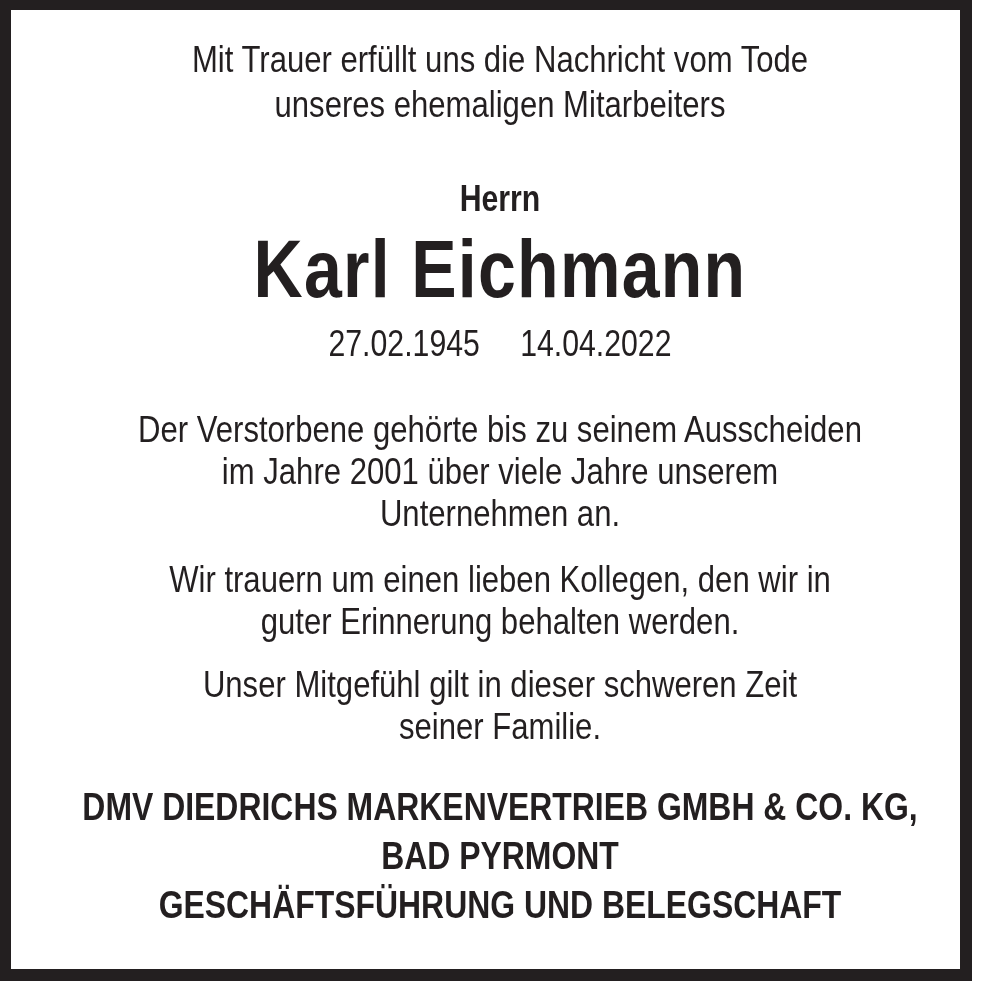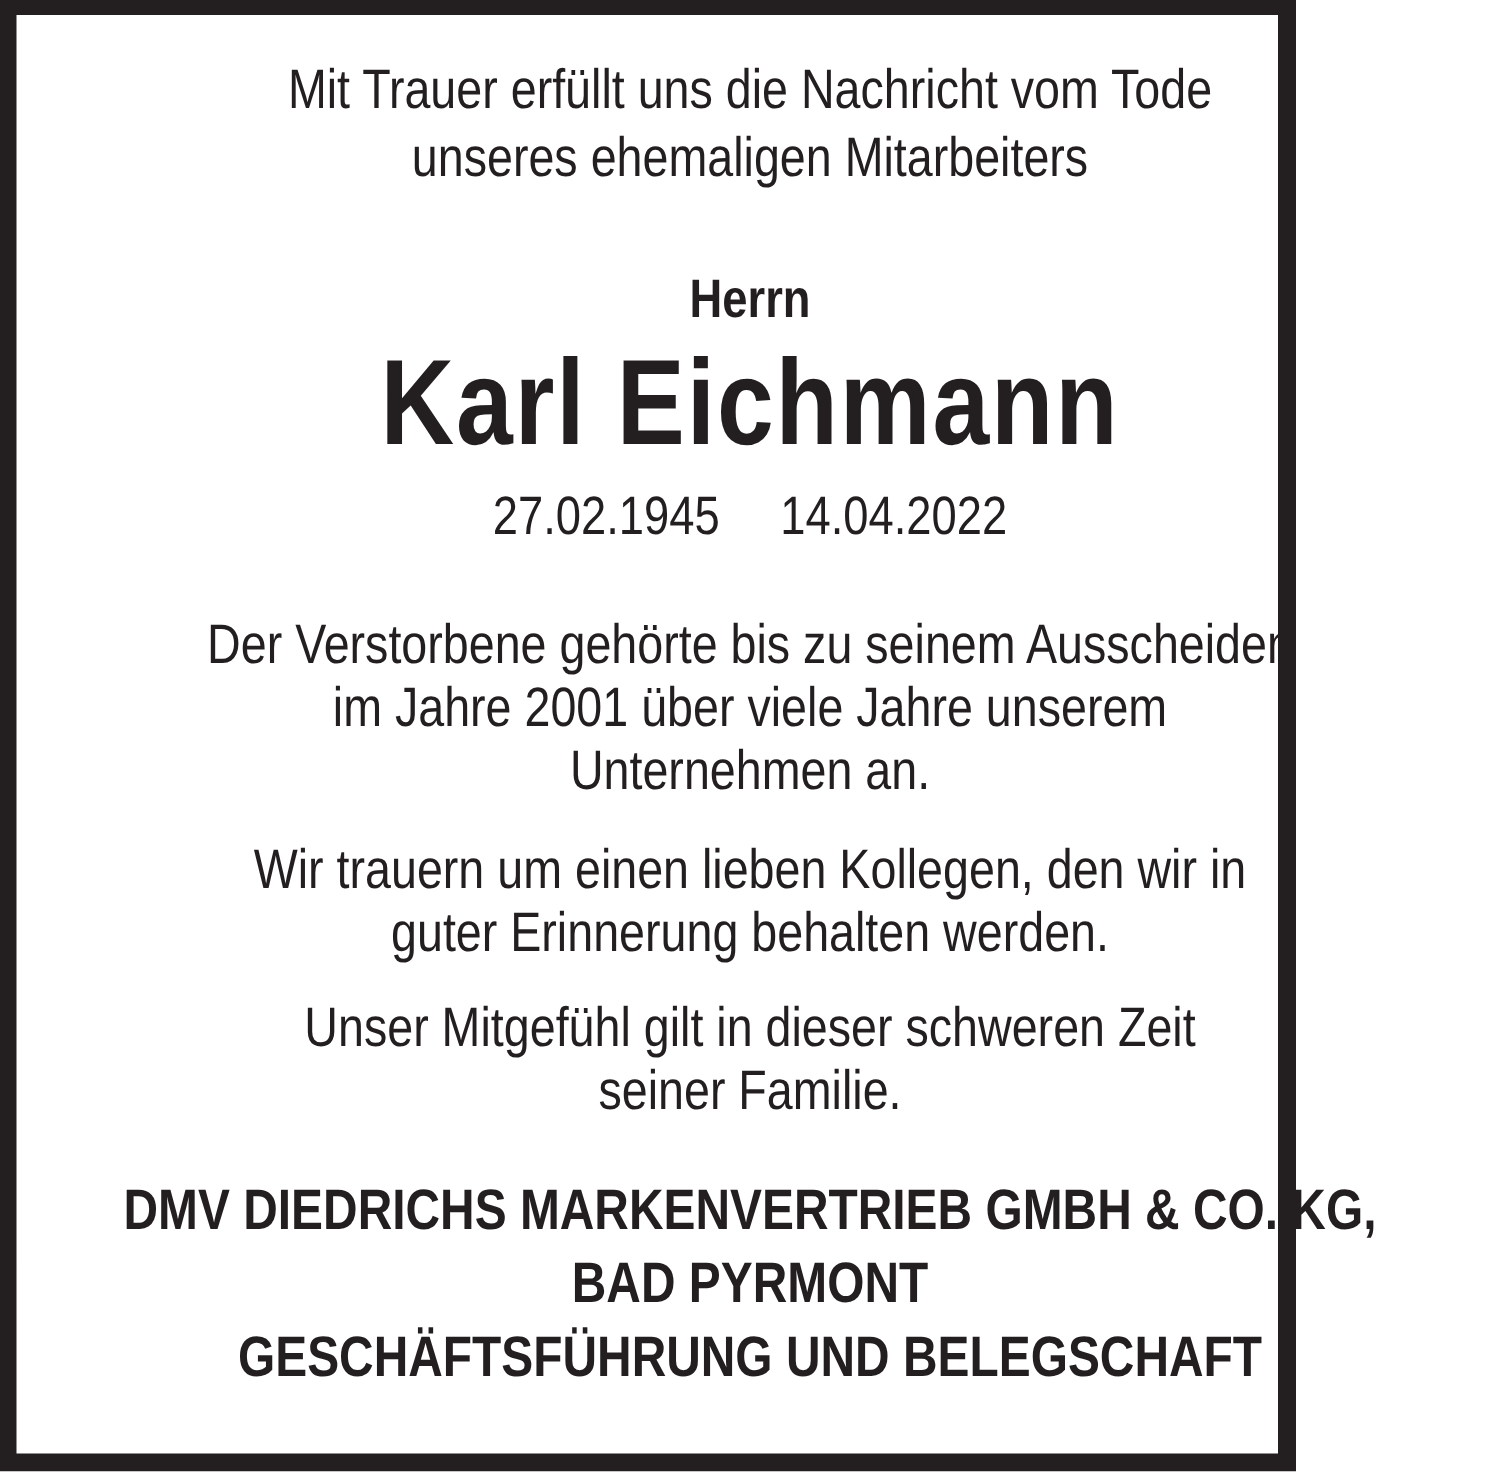--- a/index.html
+++ b/index.html
@@ -8,21 +8,21 @@
   }
   body {
     width: 1000px;
     height: 981px;
     background: #ffffff;
     font-family: "Liberation Sans", sans-serif;
     overflow: hidden;
   }
   .page {
     position: relative;
-    width: 864px;
+    width: 972px;
     height: 981px;
     background: #ffffff;
   }
   
   .frame {
     position: absolute;
     left: 0; top: 0; right: 0; bottom: 0;
     border-style: solid;
     border-color: #231f20;
     border-width: 10px 12px 12px 11px;

